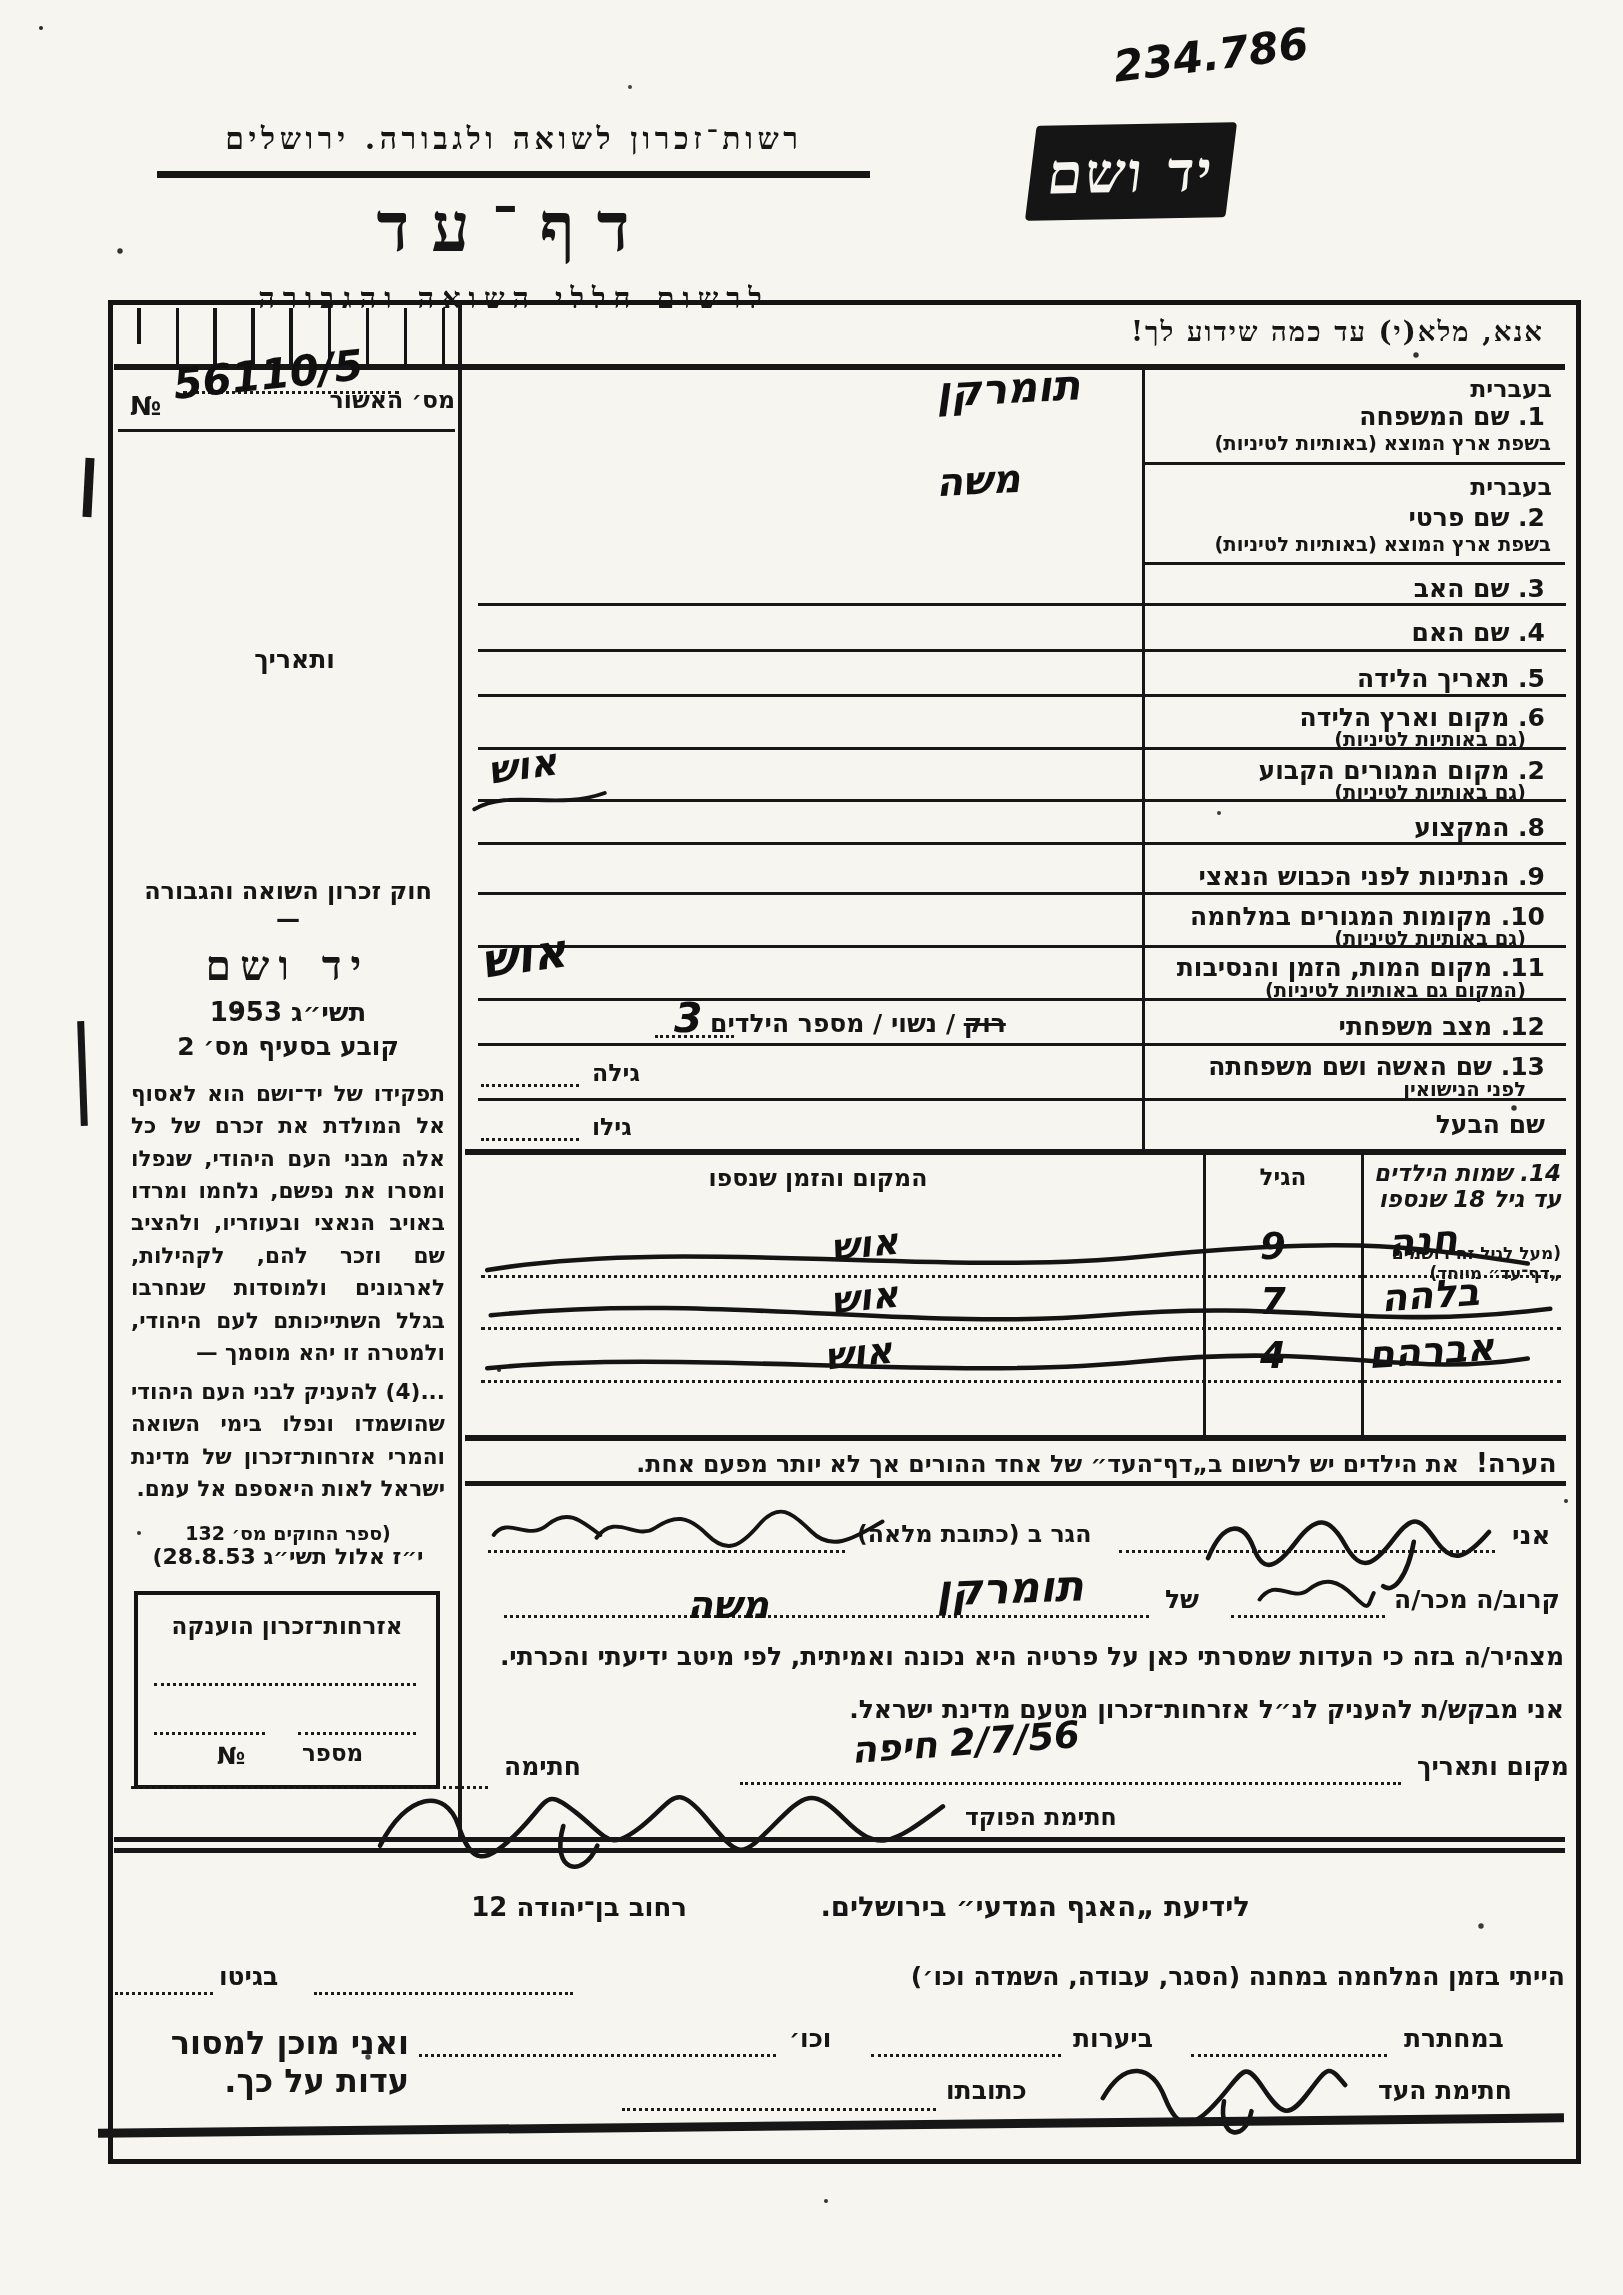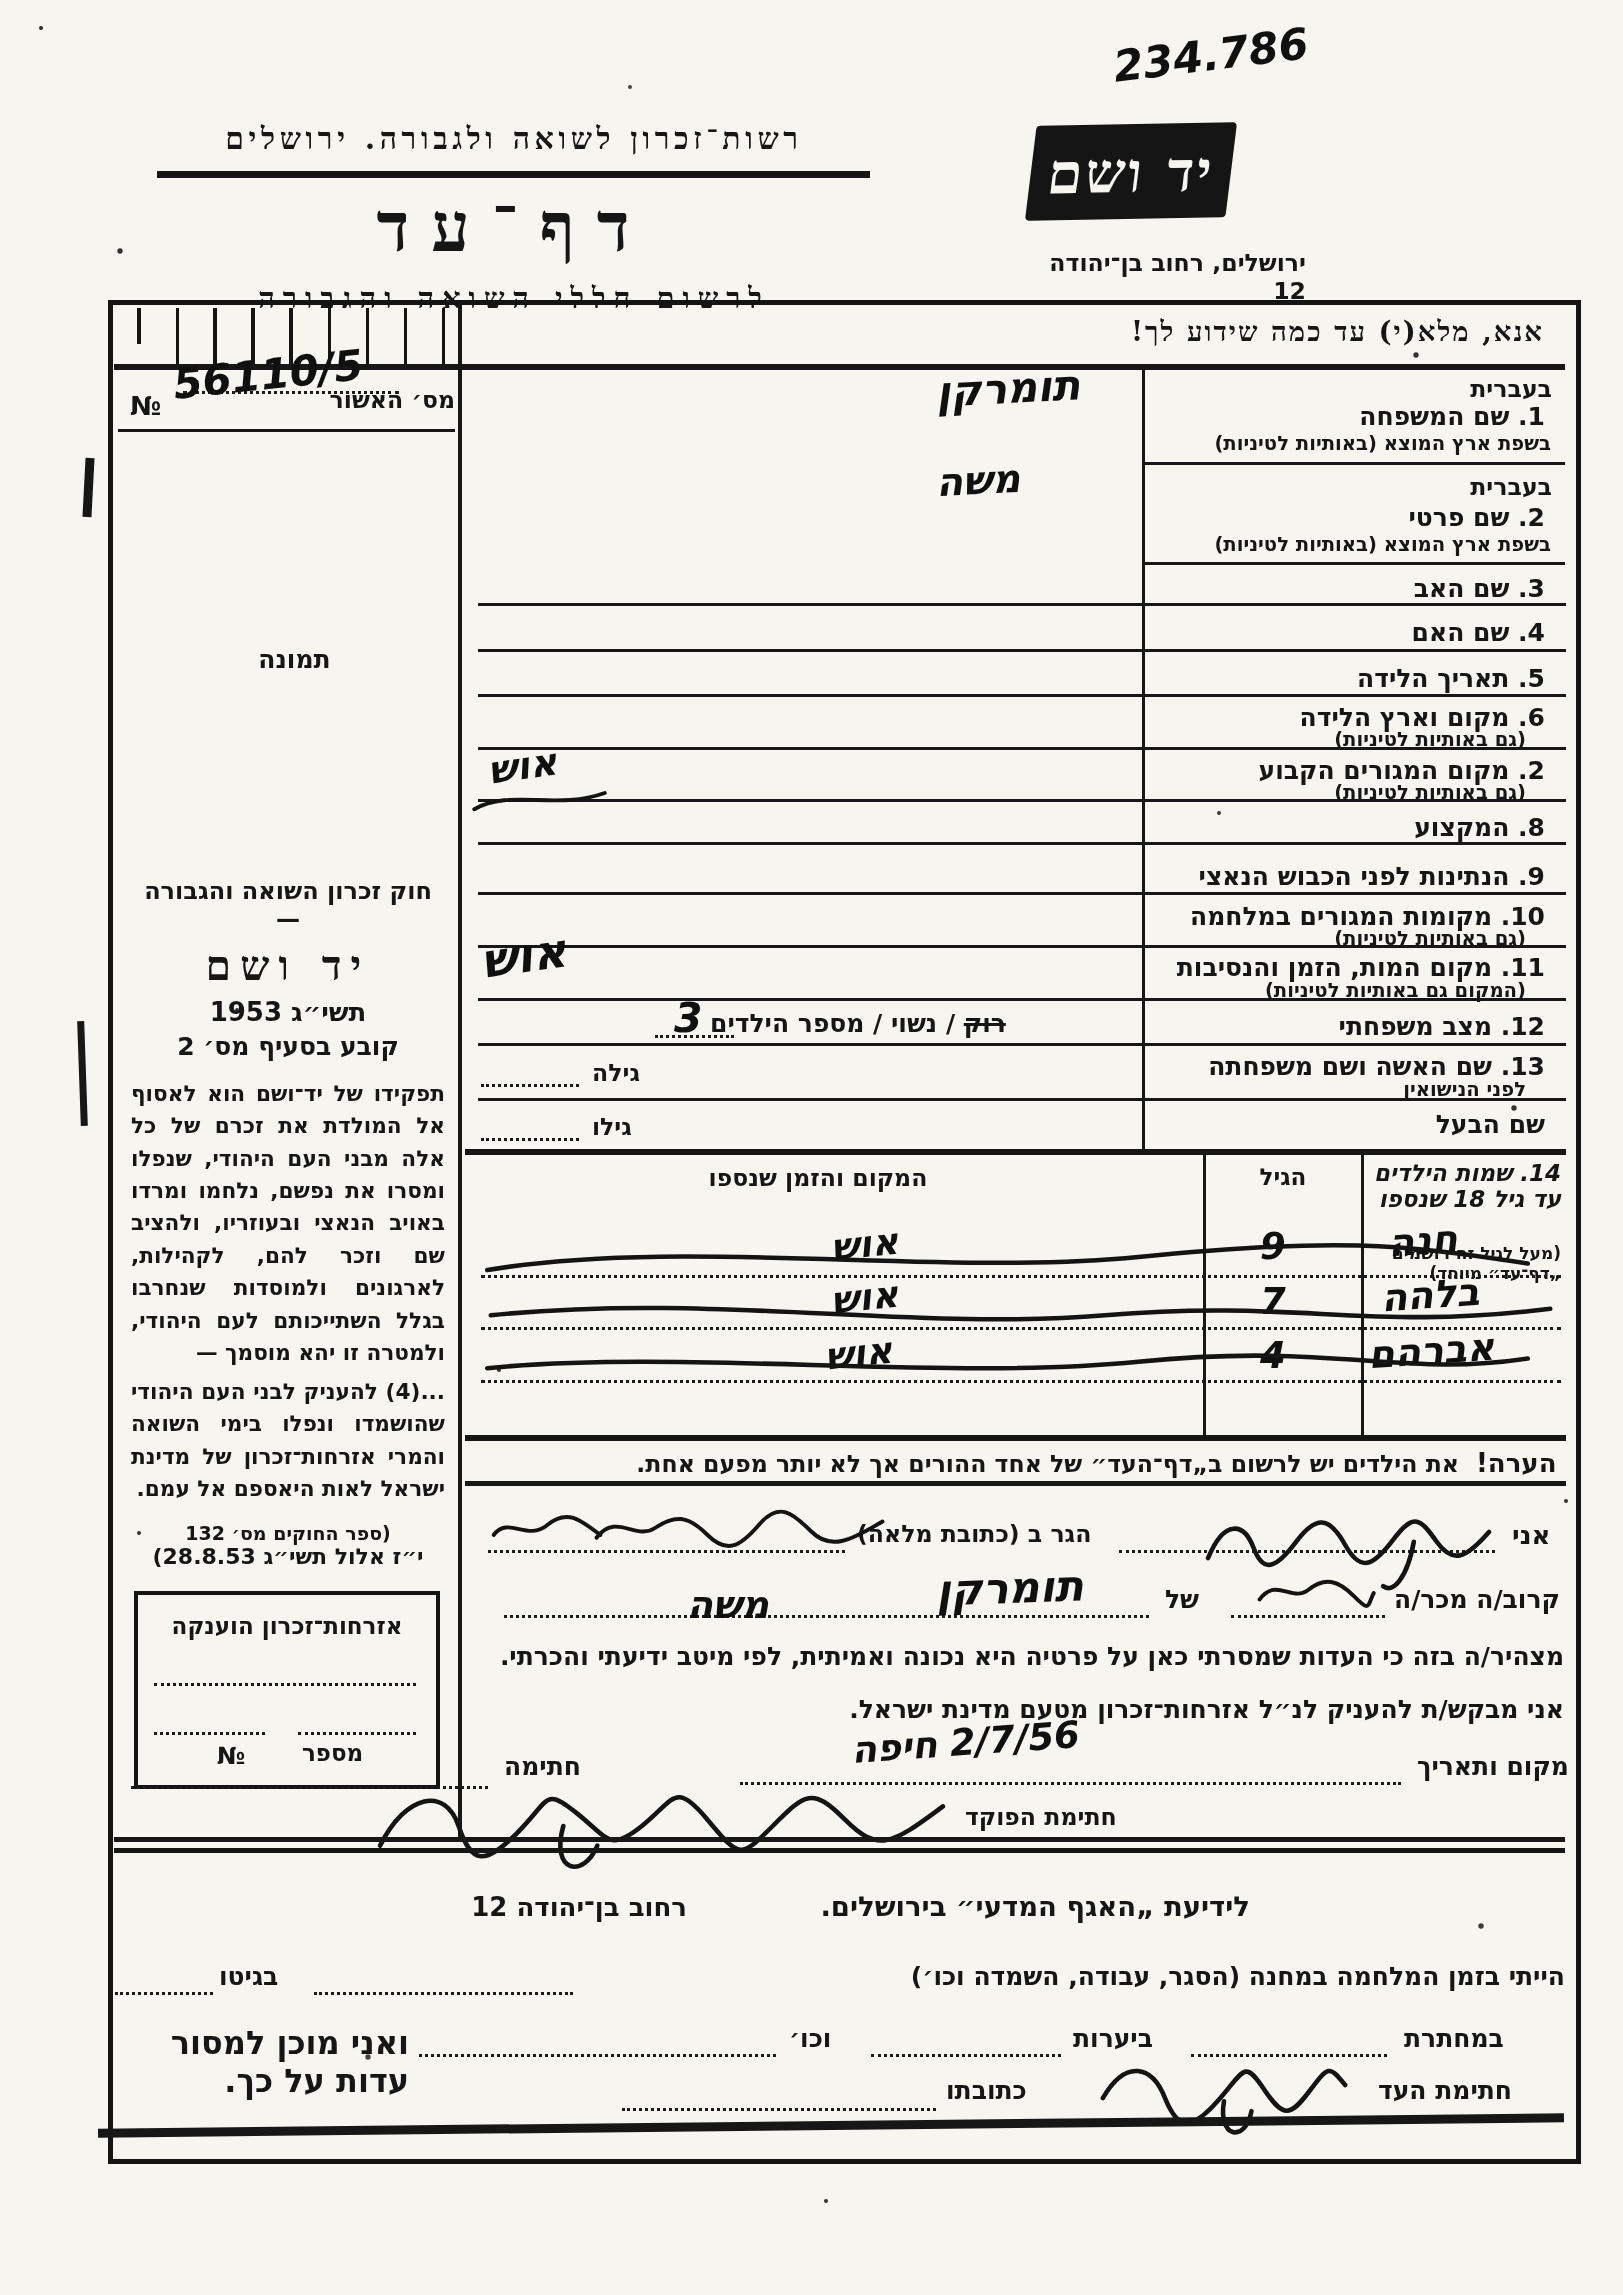--- a/index.html
+++ b/index.html
@@ -33,21 +33,20 @@
   <div class="hw" style="left:1113px;top:29.5px;font-size:43px;transform:rotate(-7deg);">234.786</div>
 
   <div class="abs b" style="left:154px;top:121px;width:720px;text-align:center;font-size:30px;letter-spacing:4.6px;font-family:'DejaVu Serif',serif;">רשות־זכרון לשואה ולגבורה. ירושלים</div>
   <div class="rule" style="left:157px;top:171px;width:713px;height:6.5px;"></div>
   <div class="abs b" style="left:154px;top:281px;width:720px;text-align:center;font-size:29px;letter-spacing:7.9px;font-family:'DejaVu Serif',serif;">לרשום חללי השואה והגבורה</div>
   <div class="abs b" style="left:154px;top:187px;width:720px;text-align:center;font-size:68px;letter-spacing:22px;font-family:'DejaVu Serif',serif;">דף־עד</div>
 
   <div class="logo" style="left:1031px;top:124px;width:200px;height:95px;">
     <span style="font-size:56px;font-weight:bold;letter-spacing:2.6px;font-family:'DejaVu Serif',serif;">יד ושם</span>
   </div>
-  <div class="abs b" style="left:1031px;top:249px;width:275px;font-size:23.6px;text-align:right;">ירושלים, רחוב בן־יהודה 12</div>
 
   <div class="abs" style="left:108px;top:300px;width:1463px;height:1854px;border:5.9px solid #141414;"></div>
 
   <div class="rule" style="left:458px;top:302px;width:3.9px;height:1537px;"></div>
   <div class="rule" style="left:1142px;top:367px;width:3.3px;height:783px;"></div>
 
   <div class="abs" style="left:137px;top:308px;width:308px;height:56px;display:flex;justify-content:space-between;">
     <i style="width:3.3px;background:#141414;"></i>
       <i style="width:3.3px;background:#141414;"></i>
     <i style="width:3.3px;background:#141414;"></i>
@@ -60,21 +59,21 @@
   </div>
   <div class="abs b" style="left:497px;top:315px;width:1047px;text-align:right;font-size:27.5px;letter-spacing:2px;font-family:'DejaVu Serif',serif;">אנא, מלא(י) עד כמה שידוע לך!</div>
   <div class="rule" style="left:114px;top:364px;width:1451px;height:5.9px;"></div>
 
   <div class="lbl" style="left:327px;top:387px;width:128px;font-size:23.6px;">מס׳ האשור</div>
   <div class="abs b" style="left:130px;top:391px;font-size:26px;">№</div>
   <div class="dotted" style="left:183px;top:391px;width:216px;"></div>
   <div class="hw" style="left:173px;top:350px;font-size:42px;transform:rotate(-6deg);">56110/5</div>
   <div class="rule" style="left:118px;top:429px;width:337px;height:3.3px;"></div>
 
-  <div class="abs b" style="left:216px;top:645px;width:157px;text-align:center;font-size:25px;">תמונה</div>
+  <div class="abs b" style="left:216px;top:645px;width:157px;text-align:center;font-size:25px;">ותאריך</div>
 
   <div class="abs" style="left:131px;top:877px;width:314px;text-align:center;">
     <div class="b" style="font-size:24px;">חוק זכרון השואה והגבורה —</div>
     <div class="b" style="font-size:41px;letter-spacing:9.2px;margin-top:9.2px;font-family:'DejaVu Serif',serif;">יד ושם</div>
     <div class="b" style="font-size:26px;margin-top:6.5px;">תשי״ג 1953</div>
     <div class="b" style="font-size:25px;margin-top:5.2px;">קובע בסעיף מס׳ 2</div>
     <div class="b" style="font-size:21.6px;line-height:1.5;margin-top:17px;text-align:justify;">תפקידו של יד־ושם הוא לאסוף אל המולדת את זכרם של כל אלה מבני העם היהודי, שנפלו ומסרו את נפשם, נלחמו ומרדו באויב הנאצי ובעוזריו, ולהציב שם וזכר להם, לקהילות, לארגונים ולמוסדות שנחרבו בגלל השתייכותם לעם היהודי, ולמטרה זו יהא מוסמך —</div>
     <div class="b" style="font-size:21.6px;line-height:1.5;margin-top:6.5px;text-align:justify;">‏...(4) להעניק לבני העם היהודי שהושמדו ונפלו בימי השואה והמרי אזרחות־זכרון של מדינת ישראל לאות היאספם אל עמם.</div>
     <div class="b" style="font-size:19px;margin-top:17px;">(ספר החוקים מס׳ 132</div>
     <div class="b" style="font-size:22px;">י״ז אלול תשי״ג 28.8.53)</div>

